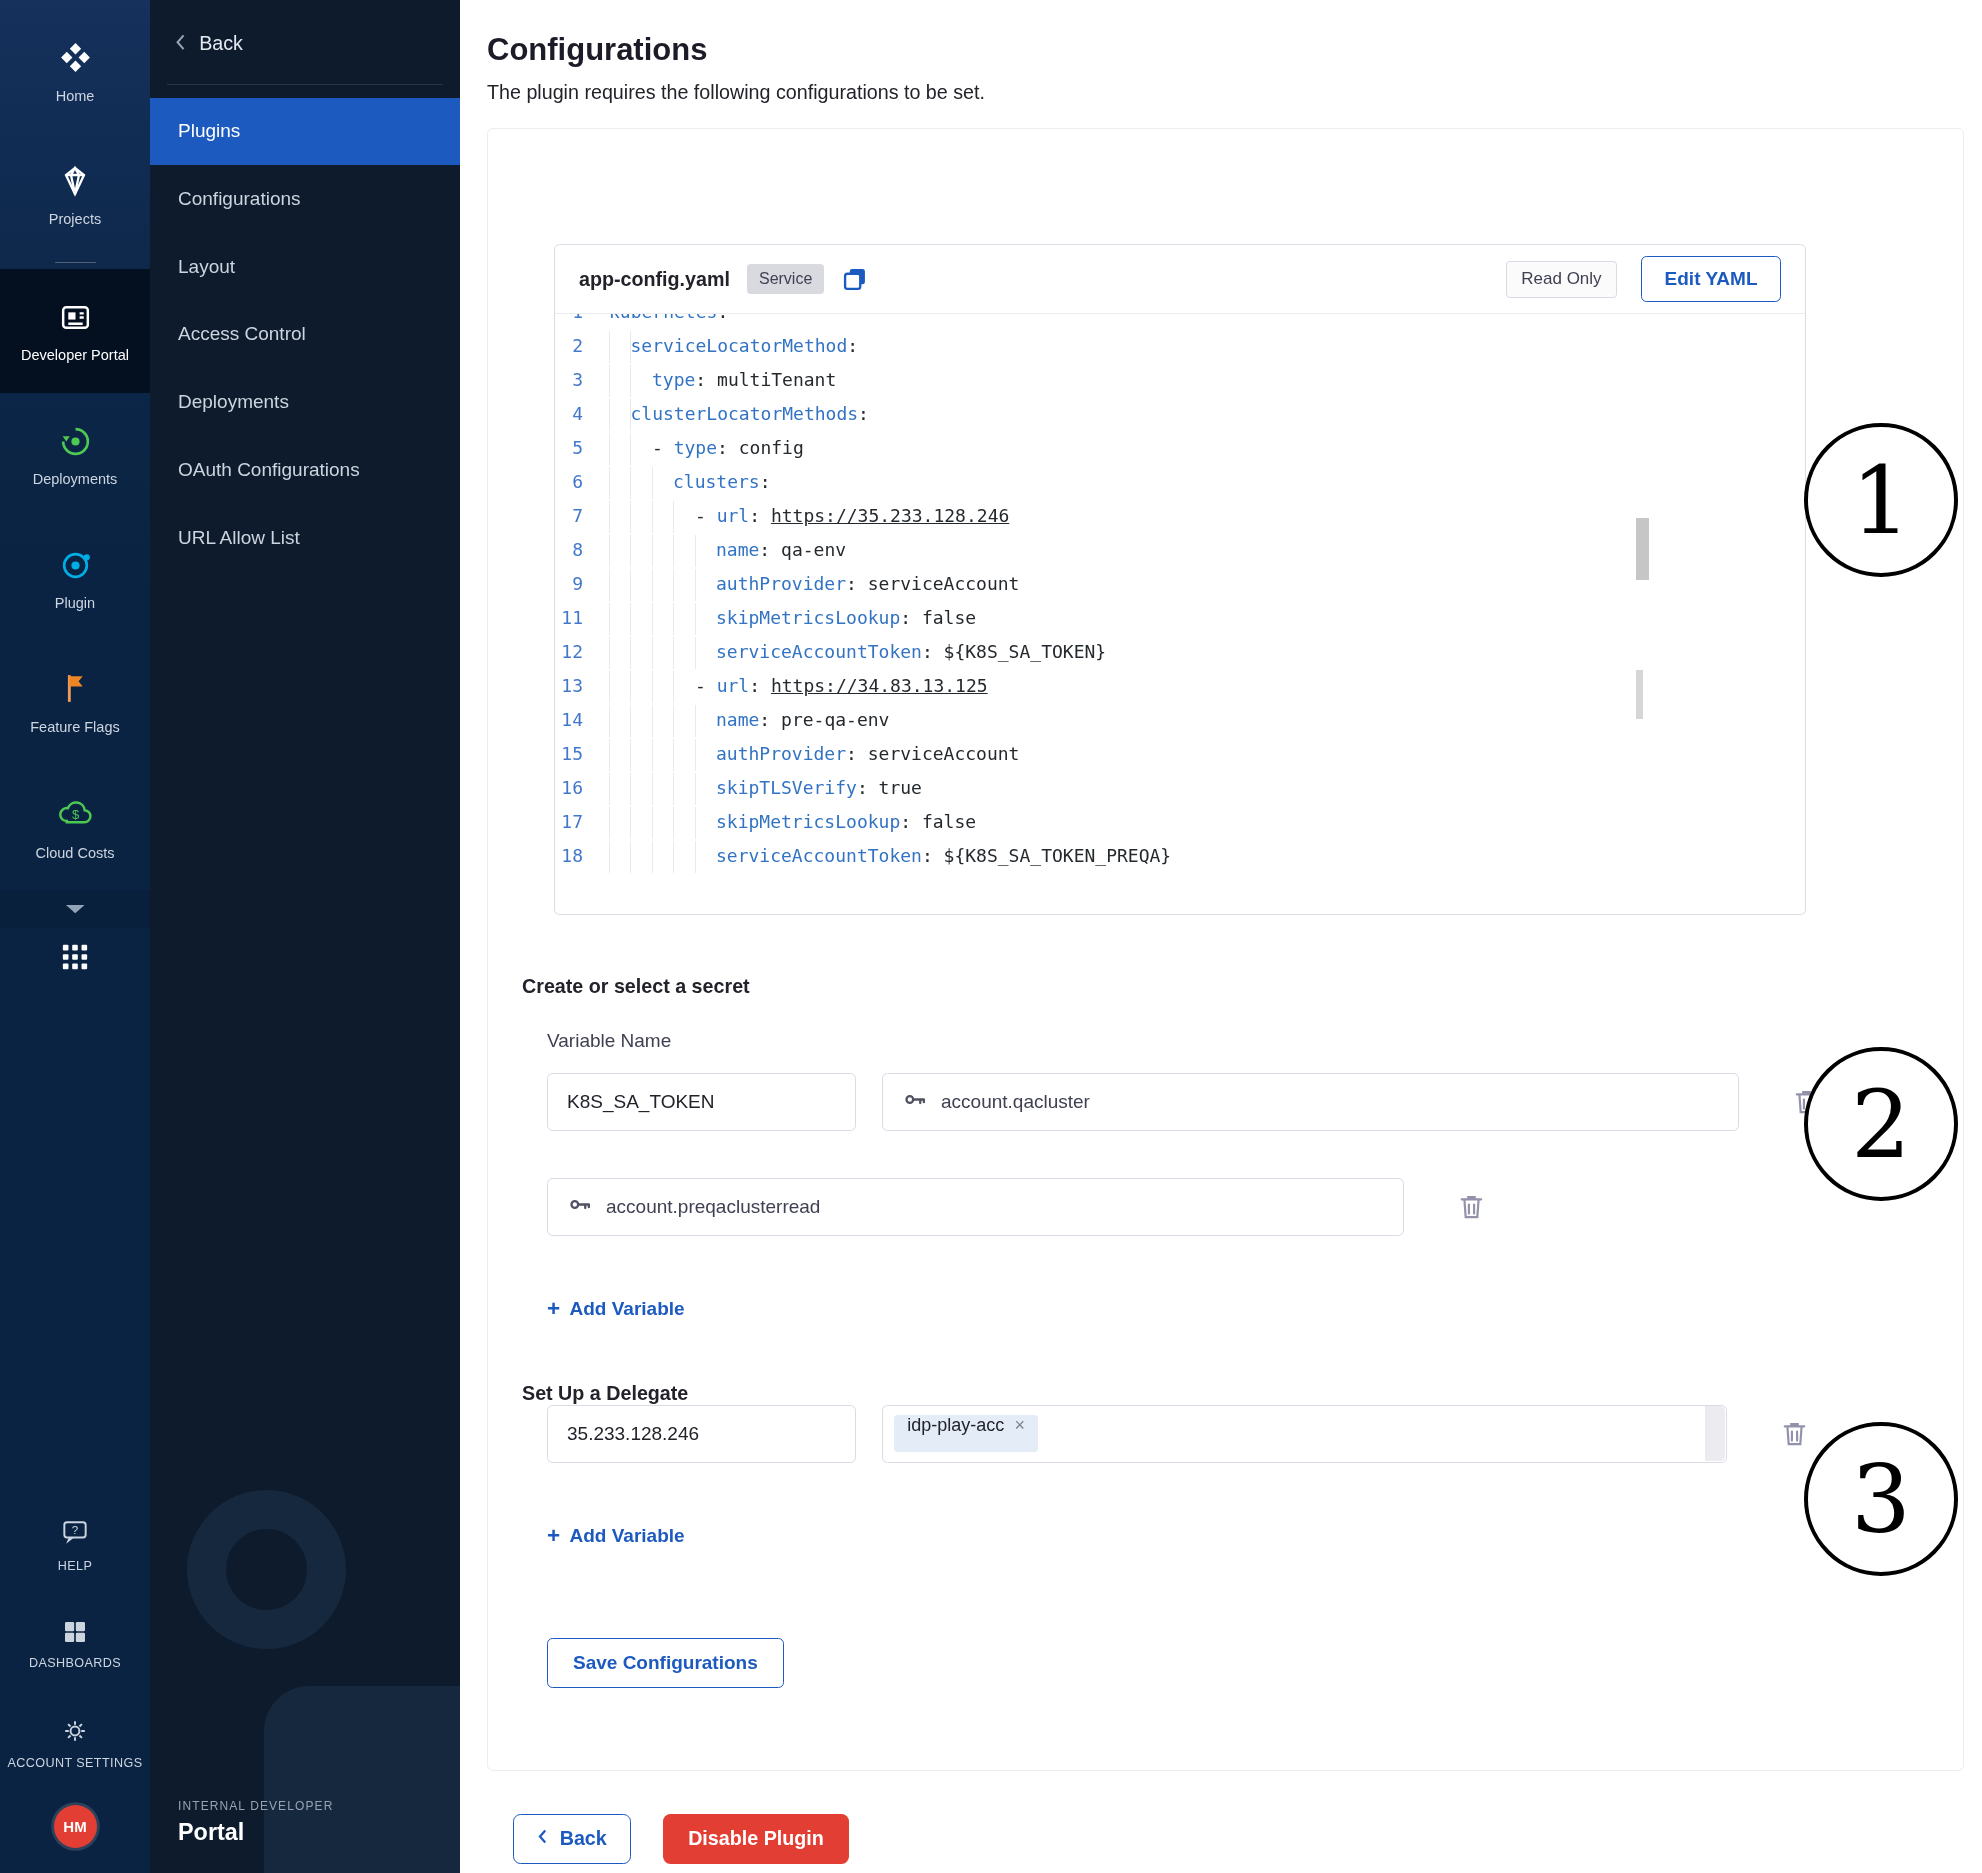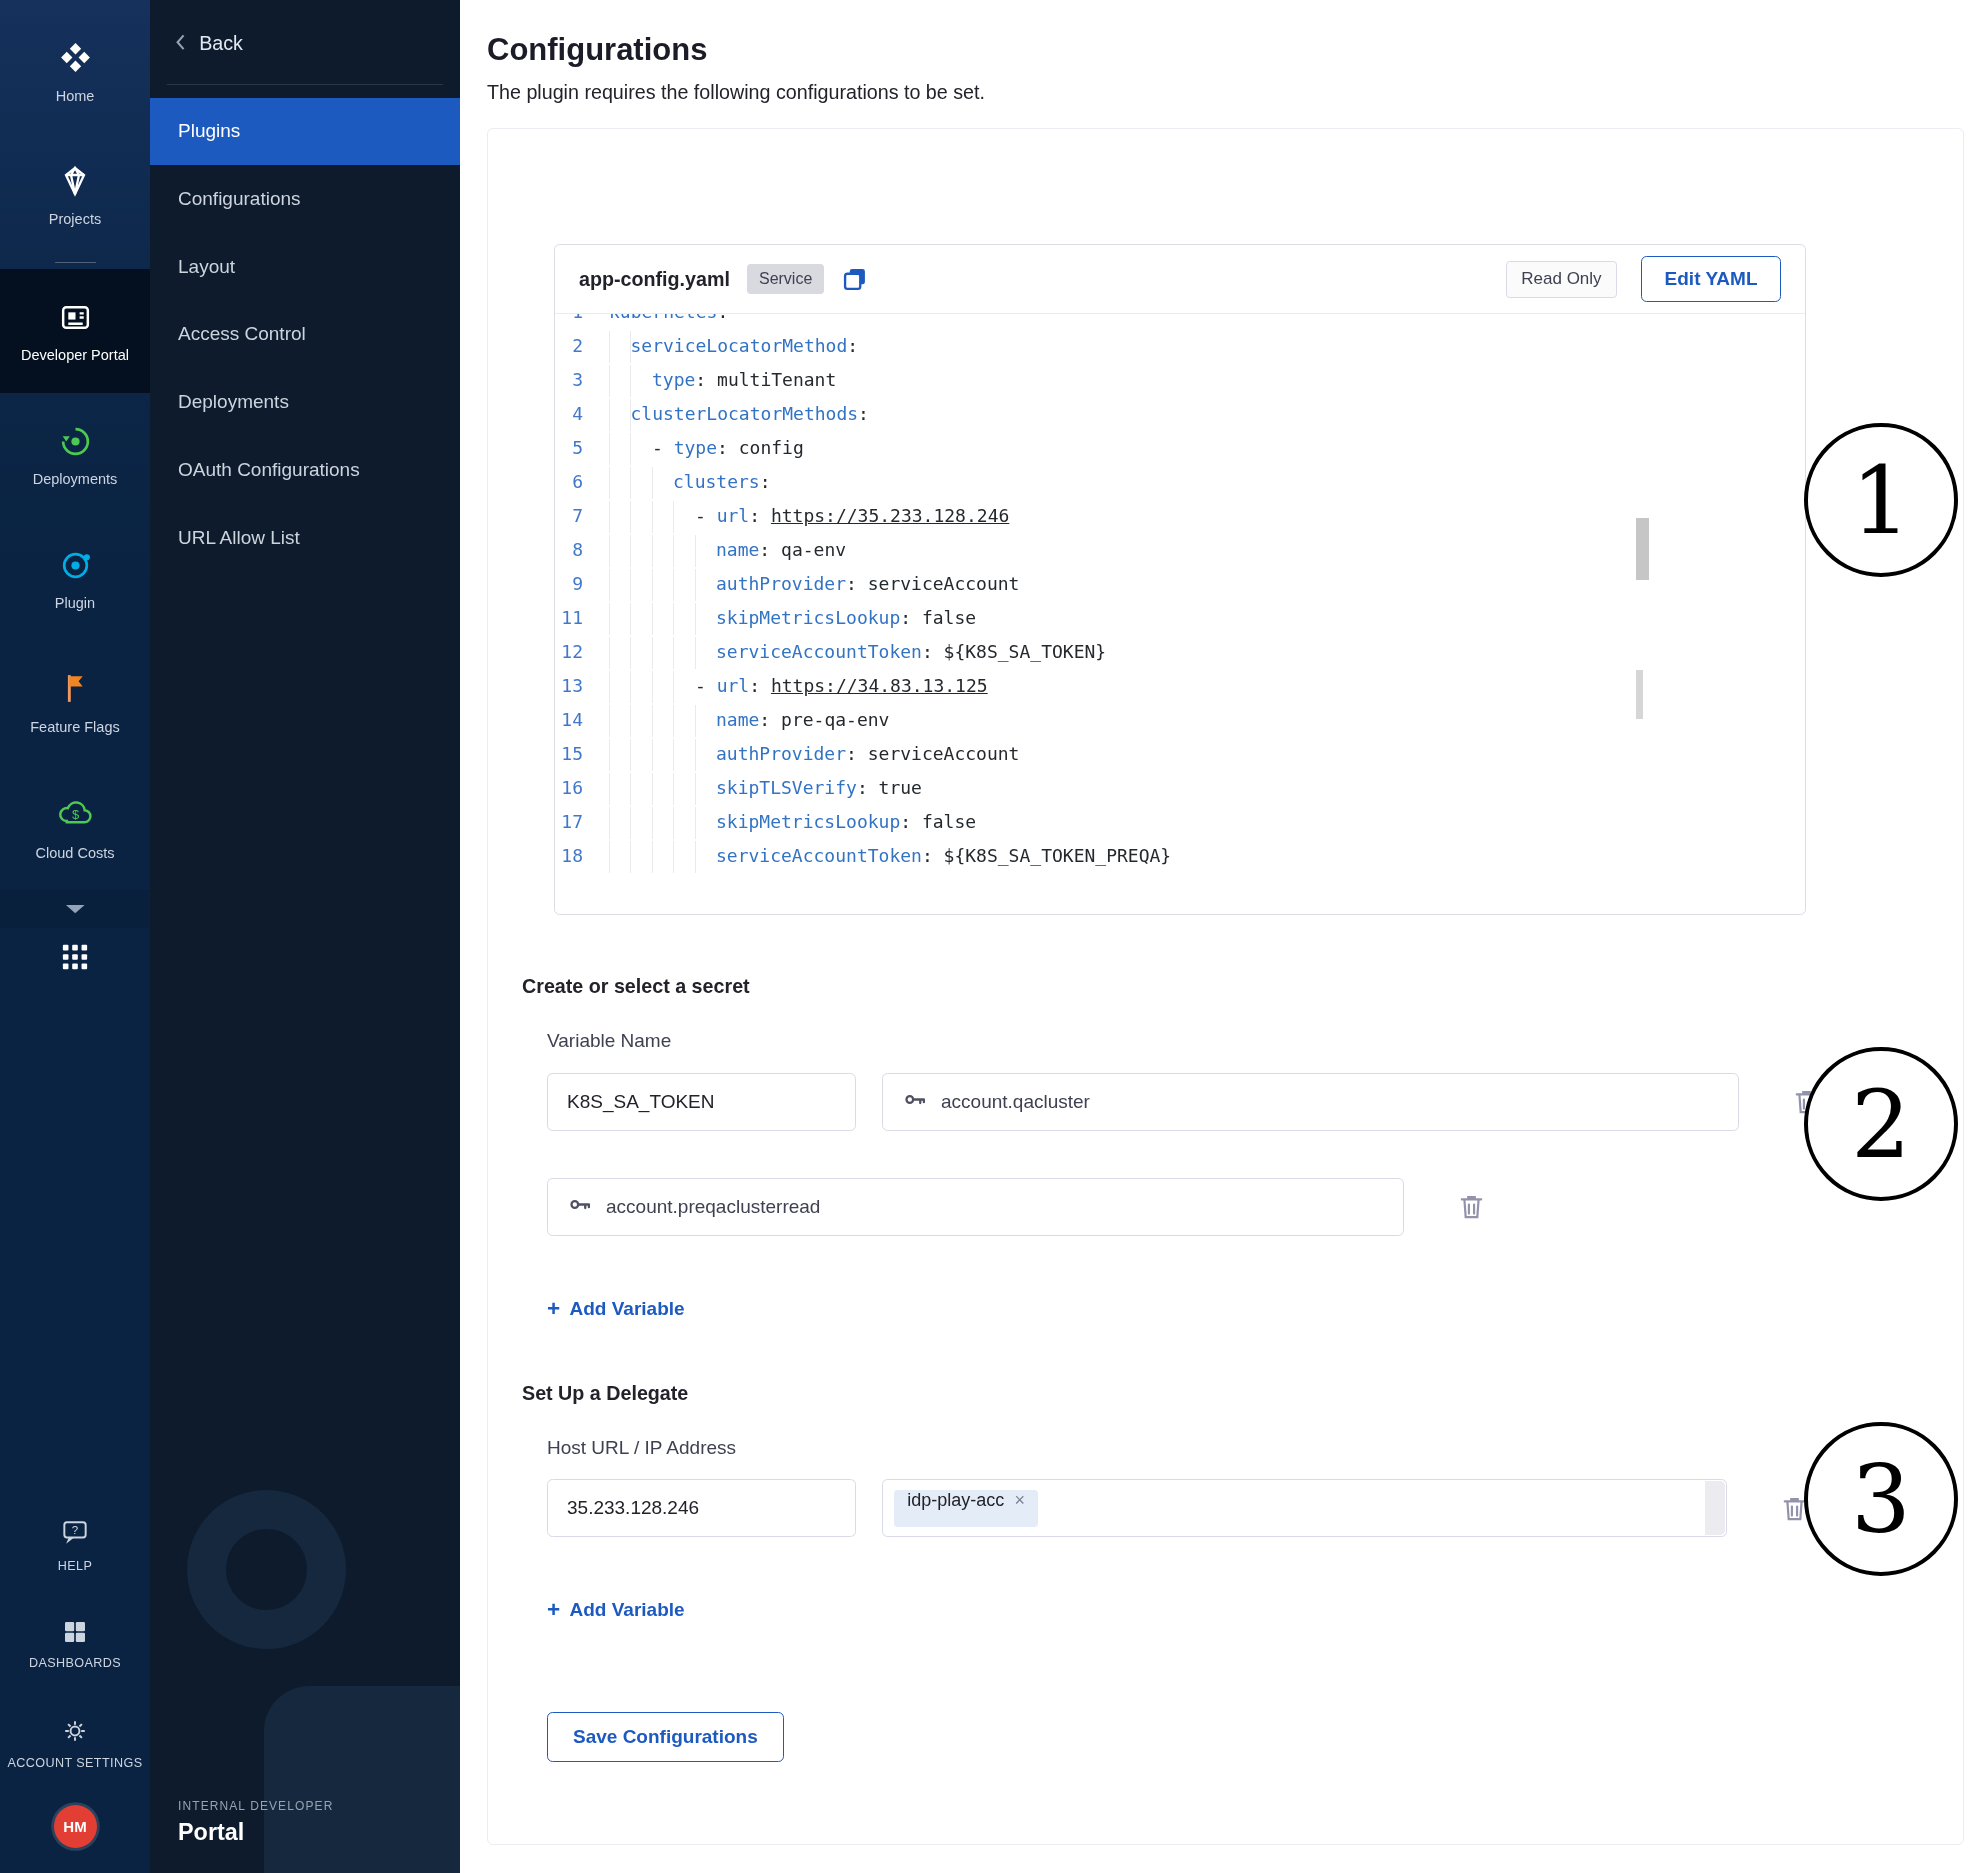--- a/index.html
+++ b/index.html
@@ -335,21 +335,20 @@
               </svg>
             </span>
           </div>
         </div>
       <div class="add-link">
         <span class="plus">+</span>
         <span>Add Variable</span>
       </div>
 
       <h2 class="section-h">Set Up a Delegate</h2>
-      <div class="col-label">Host URL / IP Address</div>
       <div id="delegate-rows">
           <div class="field-row">
             <input class="txt host" value="35.233.128.246" style="">
             <div class="tagbox">
               <span class="chip">
                 <span>idp-play-acc</span>
                 <span class="chip-x">×</span>
               </span>
             </div>
             <span class="trash">

